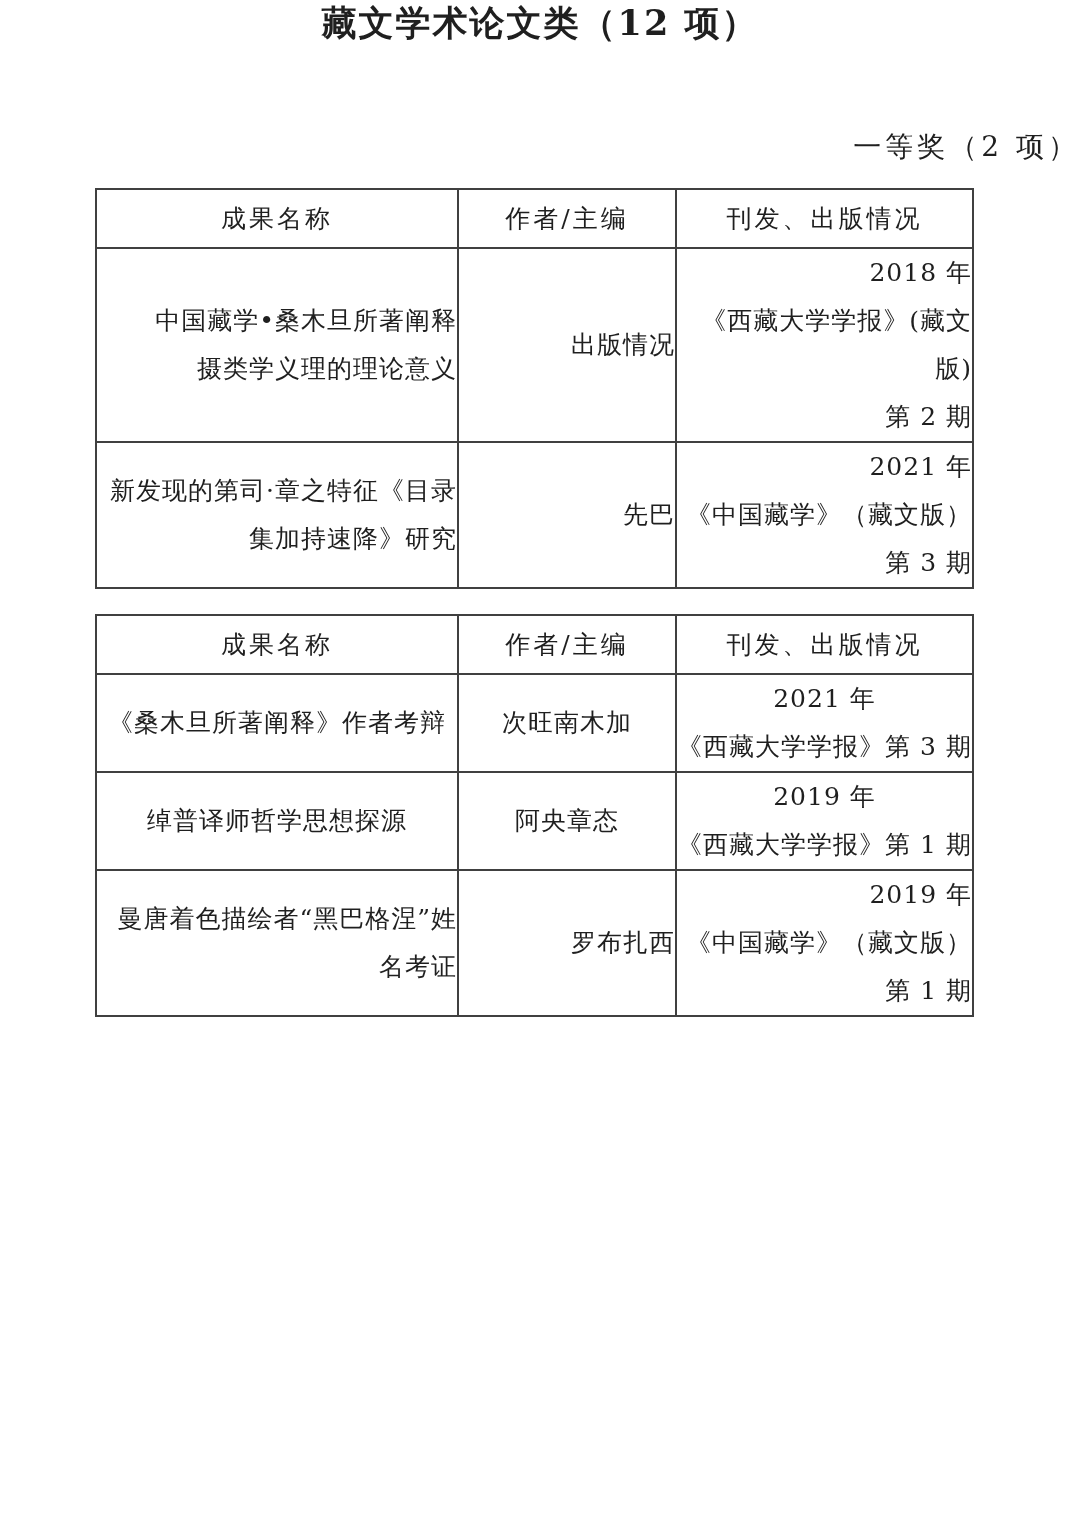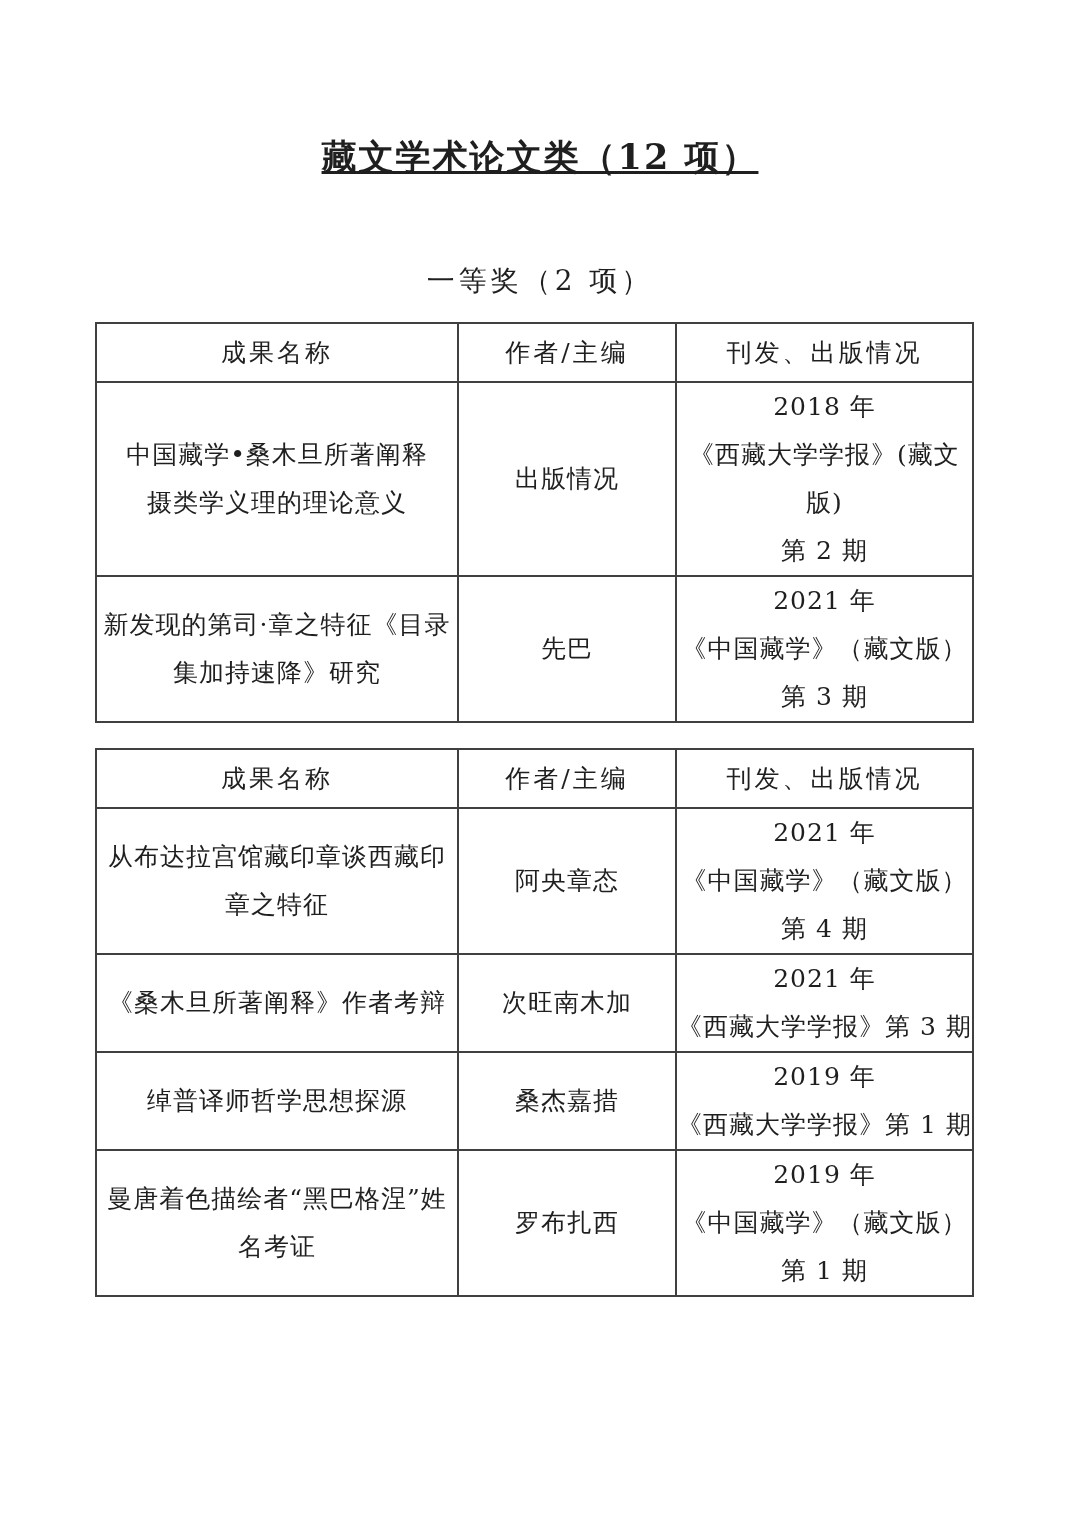--- a/index.html
+++ b/index.html
@@ -8,30 +8,28 @@
     position: relative;
     width: 1080px;
     height: 1526px;
     margin: 0 auto;
     background: #ffffff;
     color: #1f1f1f;
     font-family: "DejaVu Serif", "Liberation Serif", serif;
     overflow: hidden;
   }
   .doc-title {
-    padding-top: 134px;
     text-align: center;
     font-size: 35px;
     font-weight: 700;
     letter-spacing: 2px;
     line-height: 46px;
-    text-decoration: underline;
   }
   .section-heading {
-    text-align: center;
+    text-align: right;
     font-size: 28px;
     font-weight: 400;
     letter-spacing: 4px;
     line-height: 32px;
   }
   .section-first .section-heading { margin-top: 85px; }
   .section-second .section-heading { margin-top: 33px; }
   table.awards-table {
     border-collapse: collapse;
     table-layout: fixed;
@@ -50,21 +48,21 @@
     line-height: 48px;
     padding: 0;
     white-space: pre-line;
     letter-spacing: 1px;
   }
   .awards-table th {
     height: 59px;
     letter-spacing: 3px;
     border-radius: 7px;
   }
-  tr.row-tall td { height: 145px; }
+  tr.row-tall td { height: 145px; text-align: right; }
   tr.row-short td { height: 98px; }
 </style>
 </head>
 <body>
 
 <div class="page">
 
   <div class="doc-title">藏文学术论文类（12 项）</div>
 
   <div class="section section-first">
@@ -111,37 +109,29 @@
           <col class="c-pub">
       </colgroup>
       <thead>
         <tr>
           <th>成果名称</th>
           <th>作者/主编</th>
           <th>刊发、出版情况</th>
         </tr>
       </thead>
       <tbody>
-        <tr class="row-tall">
-          <td>从布达拉宫馆藏印章谈西藏印
-章之特征</td>
-          <td>阿央章态</td>
-          <td>2021 年
-《中国藏学》（藏文版）
-第 4 期</td>
-        </tr>
         <tr class="row-short">
           <td>《桑木旦所著阐释》作者考辩</td>
           <td>次旺南木加</td>
           <td>2021 年
 《西藏大学学报》第 3 期</td>
         </tr>
         <tr class="row-short">
           <td>绰普译师哲学思想探源</td>
-          <td>桑杰嘉措</td>
+          <td>阿央章态</td>
           <td>2019 年
 《西藏大学学报》第 1 期</td>
         </tr>
         <tr class="row-tall">
           <td>曼唐着色描绘者“黑巴格涅”姓
 名考证</td>
           <td>罗布扎西</td>
           <td>2019 年
 《中国藏学》（藏文版）
 第 1 期</td>

